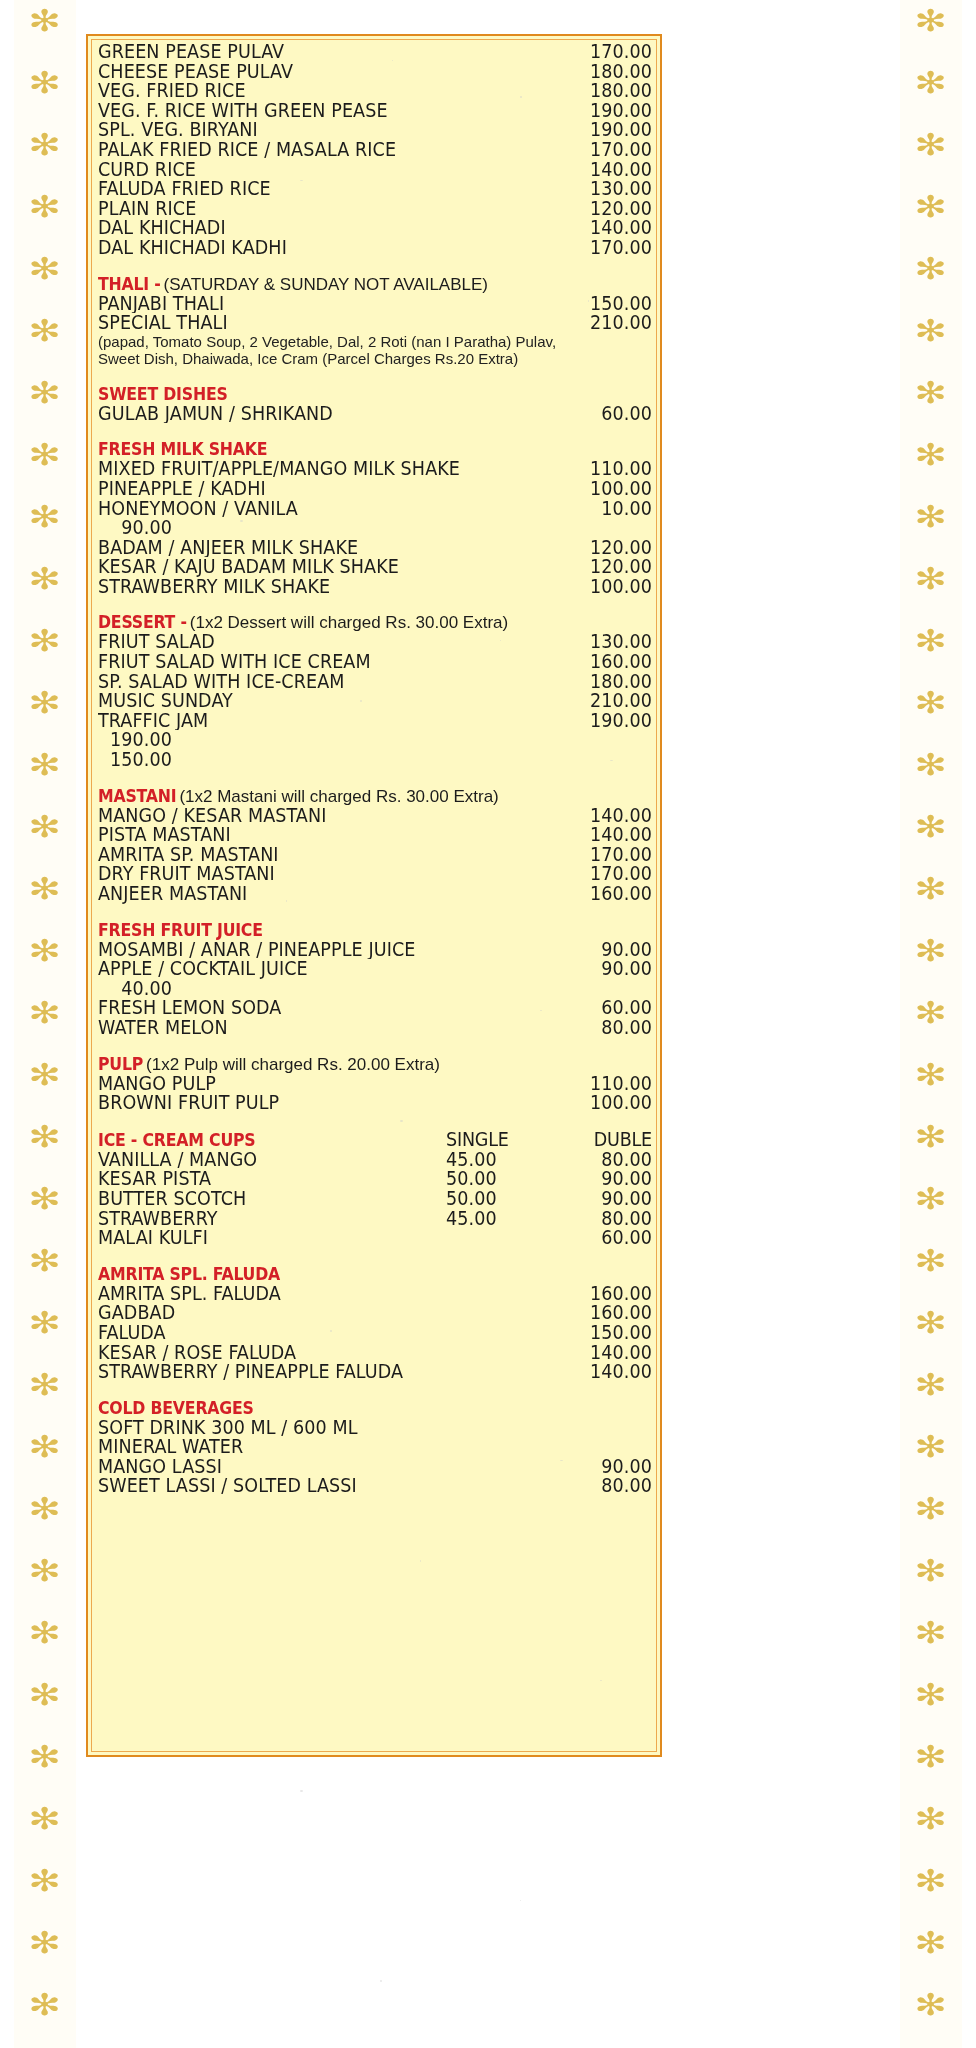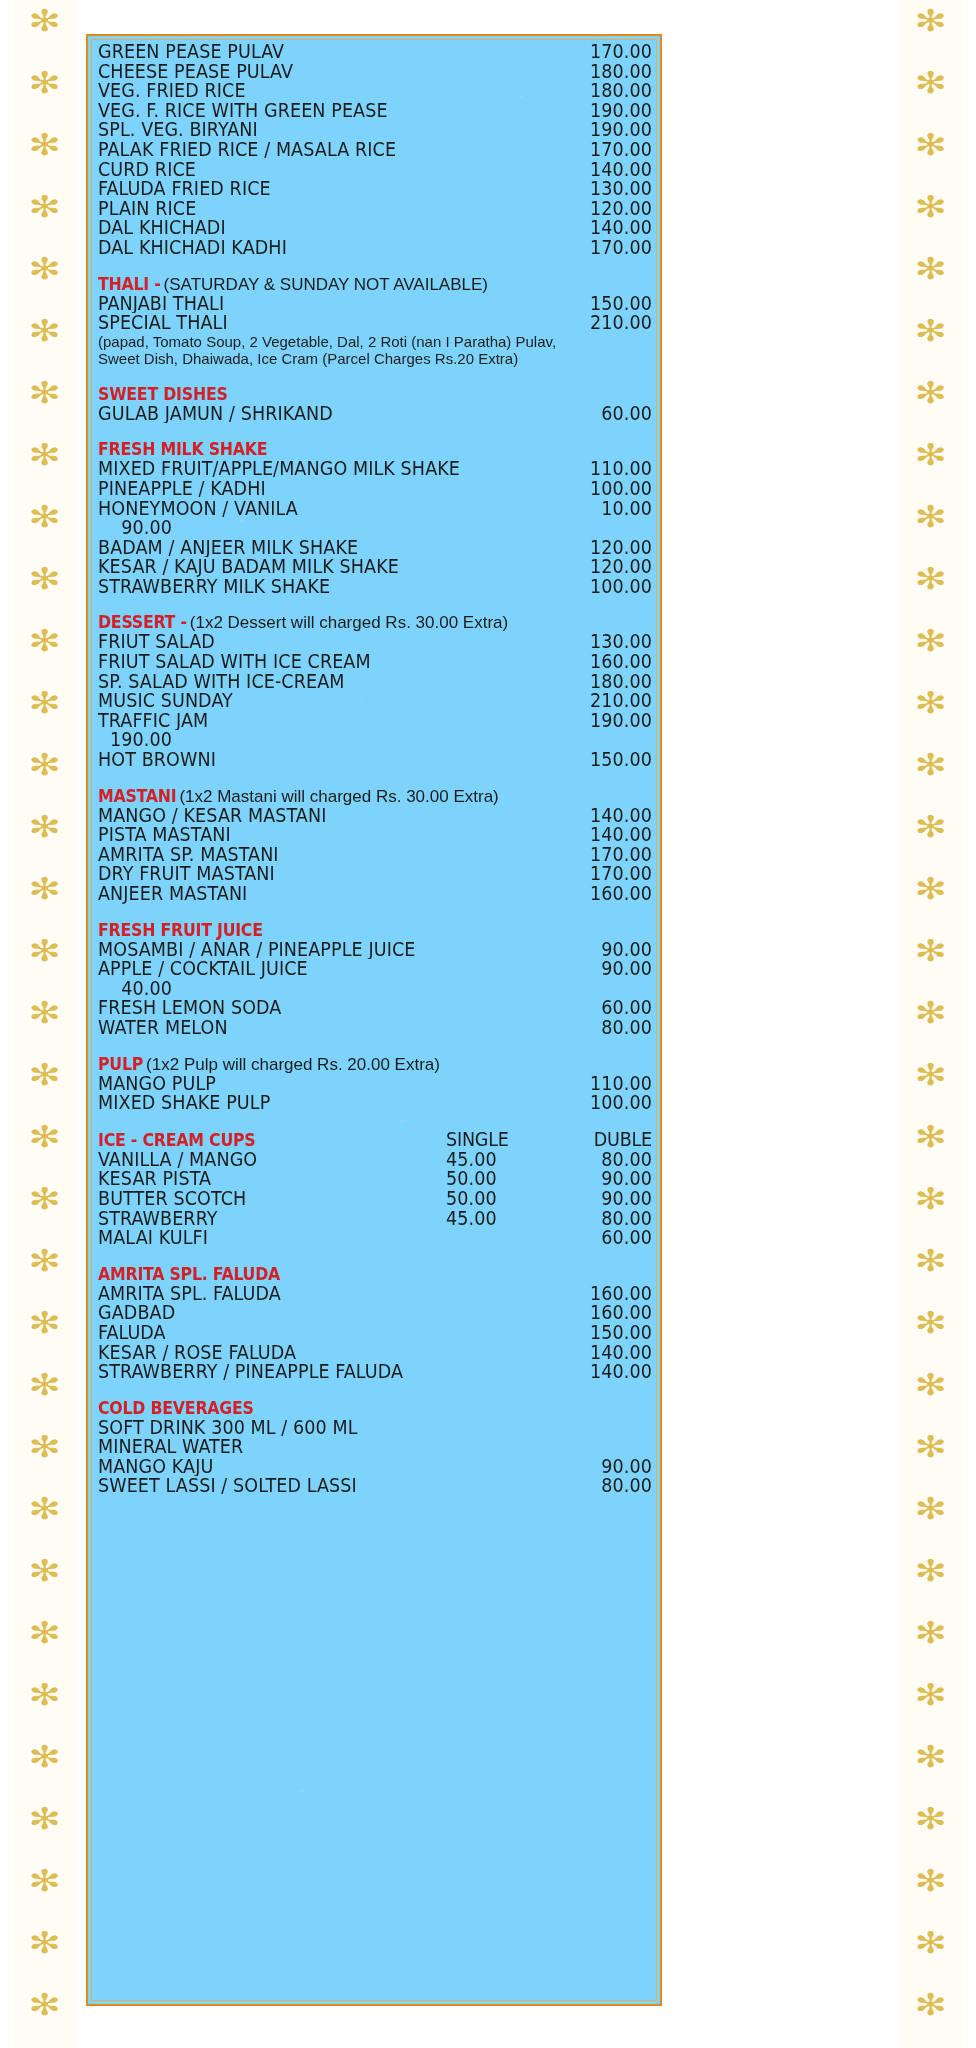--- a/index.html
+++ b/index.html
@@ -25,23 +25,23 @@
     font-size:30px;line-height:62px;text-align:center;
     opacity:.85;
     font-family:"DejaVu Sans", sans-serif;
   }
   .orn .a{display:inline-block;transform:scaleX(1.3);}
 
   
   .frame{
     position:absolute;
     left:86px;top:34px;
-    width:576px;height:1972px;
+    width:576px;height:1723px;
     border:2px solid #e08a1e;
-    background:#7dd3fc;
+    background:#fef9c3;
     box-sizing:border-box;
   }
   .frame:before{
     content:"";position:absolute;
     left:3px;top:3px;right:3px;bottom:3px;
     border:1px solid #eda94f;
     pointer-events:none;
   }
   .inner{
     position:absolute;
@@ -312,21 +312,20 @@
         <span class="pr">210.00</span>
       </div>
       <div class="row">
         <span class="nm">TRAFFIC JAM</span>
         <span class="pr">190.00</span>
       </div>
       <div class="row">
         <span class="pr">190.00</span>
       </div>
       <div class="row">
-        <span class="nm">HOT BROWNI</span>
         <span class="pr">150.00</span>
       </div>
       <div class="gap"></div>
       <div class="head">
         <span class="htxt">MASTANI</span>
         <span class="hnote">(1x2 Mastani will charged Rs. 30.00 Extra)</span>
       </div>
       <div class="row">
         <span class="nm">MANGO / KESAR MASTANI</span>
         <span class="pr">140.00</span>
@@ -373,21 +372,21 @@
       <div class="gap"></div>
       <div class="head">
         <span class="htxt">PULP</span>
         <span class="hnote">   (1x2 Pulp will charged Rs. 20.00 Extra)</span>
       </div>
       <div class="row">
         <span class="nm">MANGO PULP</span>
         <span class="pr">110.00</span>
       </div>
       <div class="row">
-        <span class="nm">MIXED SHAKE PULP</span>
+        <span class="nm">BROWNI FRUIT PULP</span>
         <span class="pr">100.00</span>
       </div>
       <div class="gap"></div>
       <div class="head">
         <span class="htxt">ICE - CREAM CUPS</span>
         <span style="flex: 1 1 auto;"></span>
         <span class="hcol mid">SINGLE</span>
         <span class="hcol pr">DUBLE</span>
       </div>
       <div class="row">
@@ -445,21 +444,21 @@
       </div>
       <div class="row">
         <span class="nm">SOFT DRINK 300 ML / 600 ML</span>
         <span class="pr"></span>
       </div>
       <div class="row">
         <span class="nm">MINERAL WATER</span>
         <span class="pr"></span>
       </div>
       <div class="row">
-        <span class="nm">MANGO KAJU</span>
+        <span class="nm">MANGO LASSI</span>
         <span class="pr">90.00</span>
       </div>
       <div class="row">
         <span class="nm">SWEET LASSI / SOLTED LASSI</span>
         <span class="pr">80.00</span>
       </div>
     </div>
 </div>
 
 <div class="speck" style="left: 392px; top: 60px; width: 1px; height: 1px;"></div>

